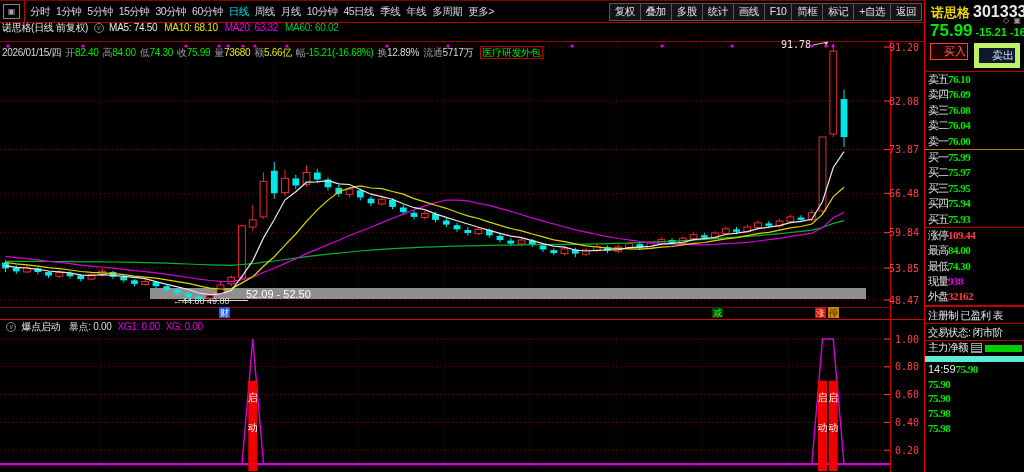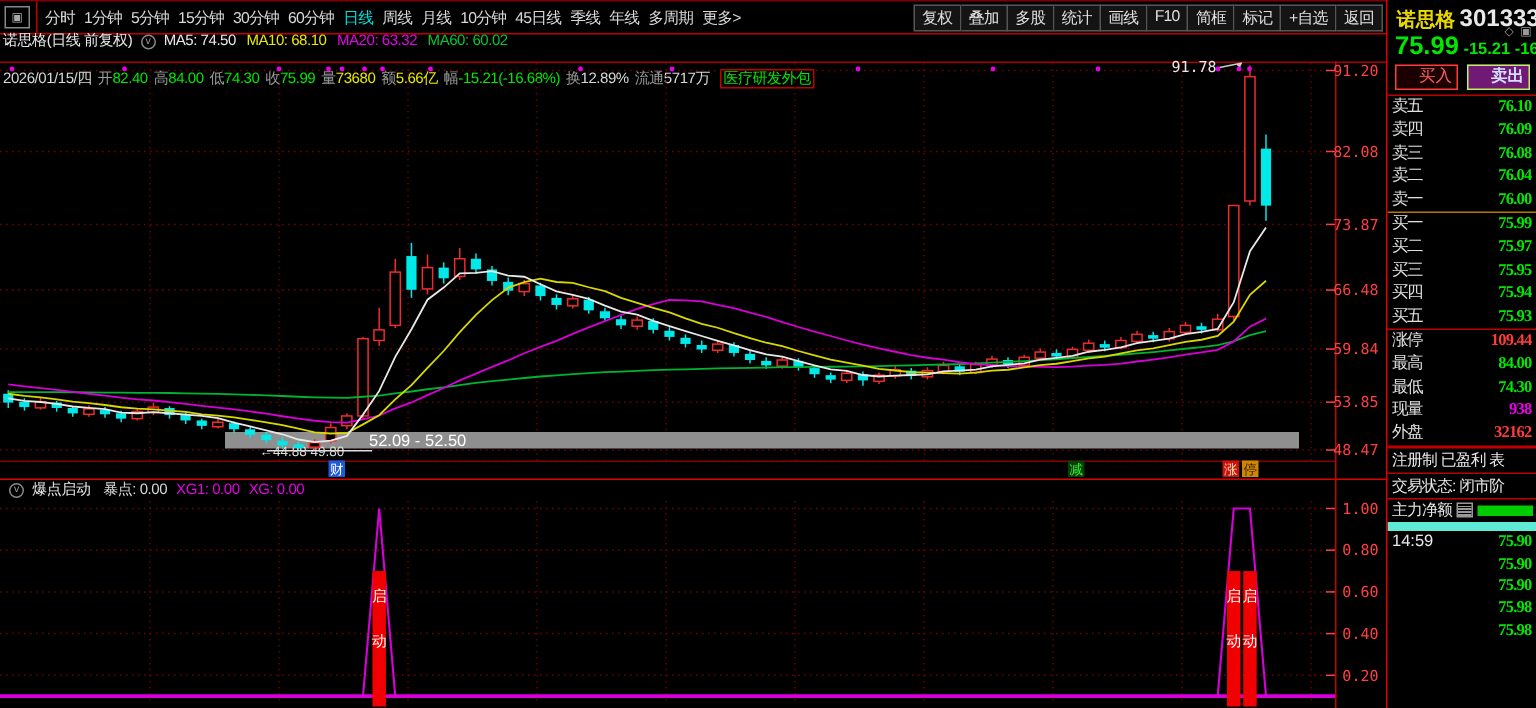--- a/index.html
+++ b/index.html
@@ -27,33 +27,33 @@
   #info2{position:absolute;left:2px;top:48px;height:9px;width:920px;font-size:10px;
     line-height:9px;white-space:nowrap;letter-spacing:-0.3px;}
   .lbl{color:#9a9a9a;}
   .sector-tag{color:#00e800;border:1px solid #c00000;padding:0 1px;margin-left:3px;}
   
   #indh{position:absolute;left:3px;top:321px;height:12px;font-size:10px;line-height:12px;
     white-space:nowrap;letter-spacing:-0.3px;}
   
   #panel{position:absolute;left:924px;top:0;width:100px;height:472px;box-sizing:border-box;
     border-left:1px solid #e00000;overflow:hidden;font-size:11px;}
-  .prow{display:flex;justify-content:space-between;align-items:center;padding:0 3px;
+  .prow{display:flex;justify-content:flex-start;align-items:center;padding:0 3px;
     height:15.4px;line-height:15.4px;white-space:nowrap;}
   .prow .l{color:#e0e0e0;letter-spacing:-1px;}
   .prow .v{font-weight:bold;font-family:Liberation Serif, serif;letter-spacing:-0.5px;}
   .g{color:#00e800;}.r{color:#ff3c3c;}.m{color:#e800e8;}.w{color:#e8e8e8;}
   .div-red{border-top:1px solid #c00000;}
   .div-org{border-top:1px solid #b47800;}
   #p-name{padding:2px 0 0 6px;height:18px;line-height:16px;white-space:nowrap;}
   #p-price{padding-left:5px;height:22px;line-height:22px;white-space:nowrap;overflow:hidden;}
   #p-btns{display:flex;gap:6px;padding:1px 4px 3px 5px;}
   .pbtn{flex:1;text-align:center;font-size:11px;height:15px;line-height:15px;padding-left:12px;}
   #btn-buy{border:1px solid #ff3c3c;color:#ff6060;background:#1c0000;}
-  #btn-sell{border:1px solid #bef264;color:#d2e0ff;background:#701a75;font-weight:bold;}
+  #btn-sell{border:5px solid #bef264;color:#d2e0ff;background:#0f172a;}
   .info-line{color:#e8e8e8;font-size:10.5px;letter-spacing:-0.5px;padding:0 0 0 3px;
     height:16px;line-height:16px;border-top:1px solid #c00000;white-space:nowrap;overflow:hidden;}
   #p-flow{display:flex;align-items:center;border-top:1px solid #c00000;border-bottom:6px solid #5eead4;
     height:15px;padding:0 2px 0 3px;}
   #p-flow .l{color:#e8e8e8;font-size:10.5px;letter-spacing:-0.5px;}
   .flow-icon{width:9px;height:8px;border:1px solid #999;margin:0 3px;
     background:repeating-linear-gradient(#000 0 1px,#999 1px 2px);}
   .flow-bar{flex:1;height:7px;background:#00cc00;}
   .tick{height:14.7px;line-height:14.7px;}
   #corner-icons{position:absolute;right:2px;top:16px;color:#999;font-size:8px;letter-spacing:1px;}

